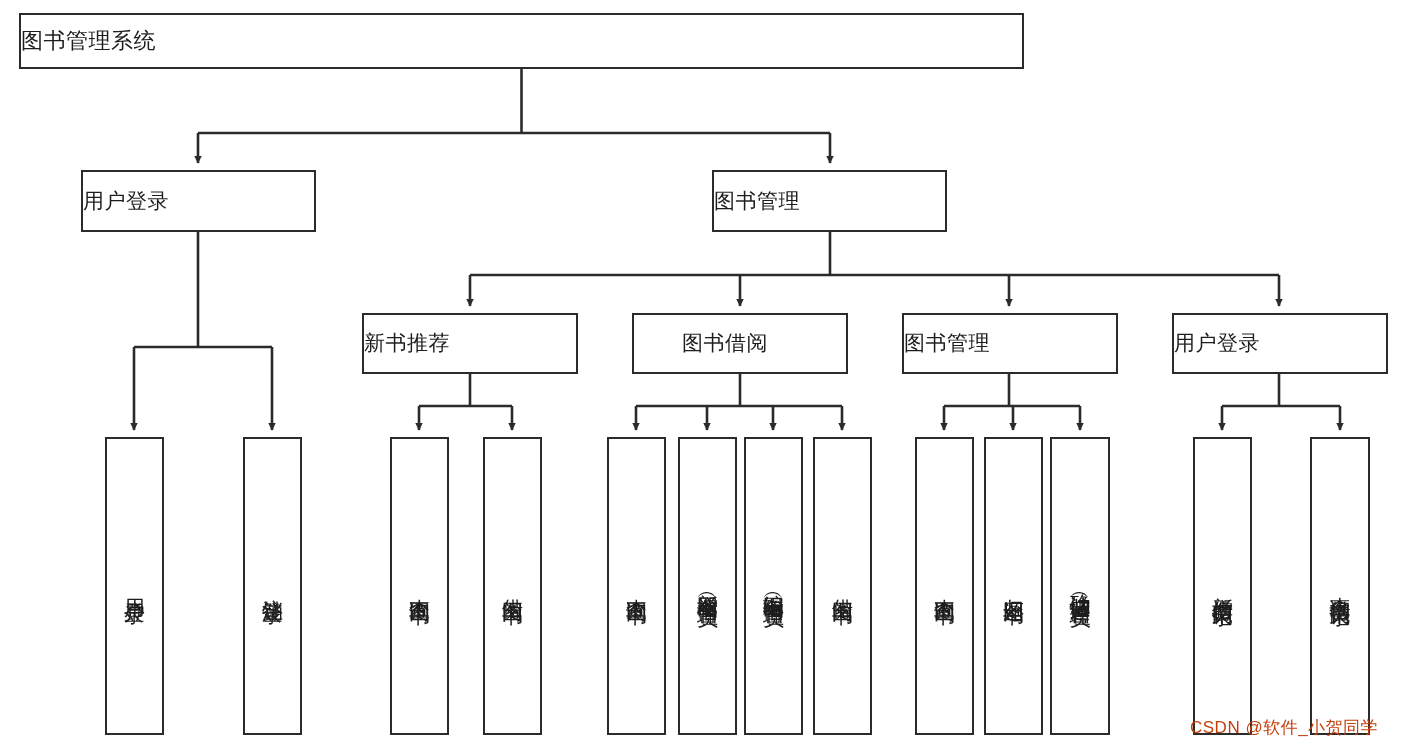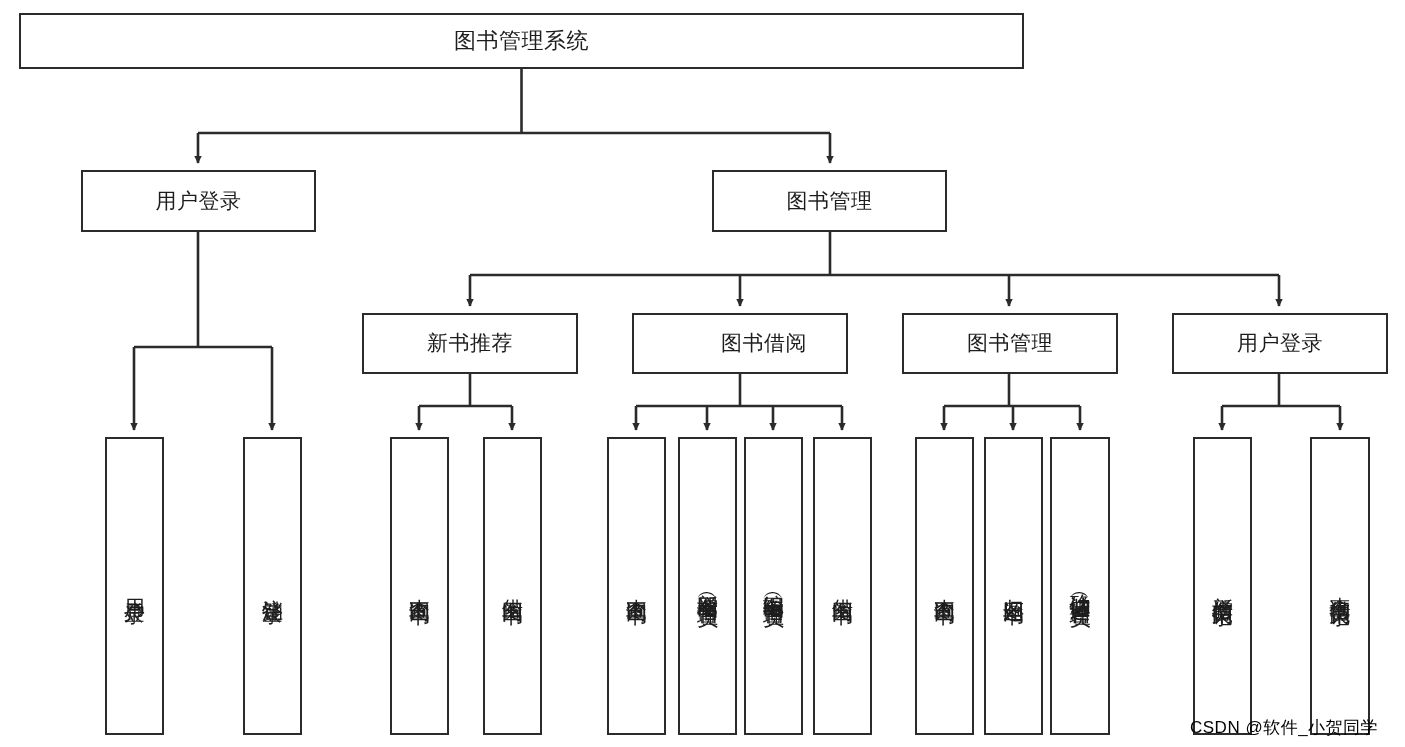--- a/index.html
+++ b/index.html
@@ -26,21 +26,21 @@
     height: 747px;
     pointer-events: none;
   }
   .node {
     position: absolute;
     box-sizing: border-box;
     background: #ffffff;
     border: 2px solid #2b2b2b;
     display: flex;
     align-items: center;
-    justify-content: center;
+    justify-content: flex-start;
     color: #1d1d1d;
   }
   .node .label {
     display: block;
     text-align: center;
     line-height: 1.18;
     white-space: nowrap;
   }
   
   .node.horiz .label {
@@ -59,21 +59,21 @@
     writing-mode: vertical-rl;
     text-orientation: upright;
     font-size: 21px;
     line-height: 1.05;
     letter-spacing: 2px;
     white-space: nowrap;
   }
   .watermark {
     position: absolute;
     font-size: 17px;
-    color: #000000;
+    color: #c2410c;
     white-space: nowrap;
     letter-spacing: 0.5px;
     pointer-events: none;
   }
 </style>
 </head>
 <body>
 
 <div id="canvas">
 

